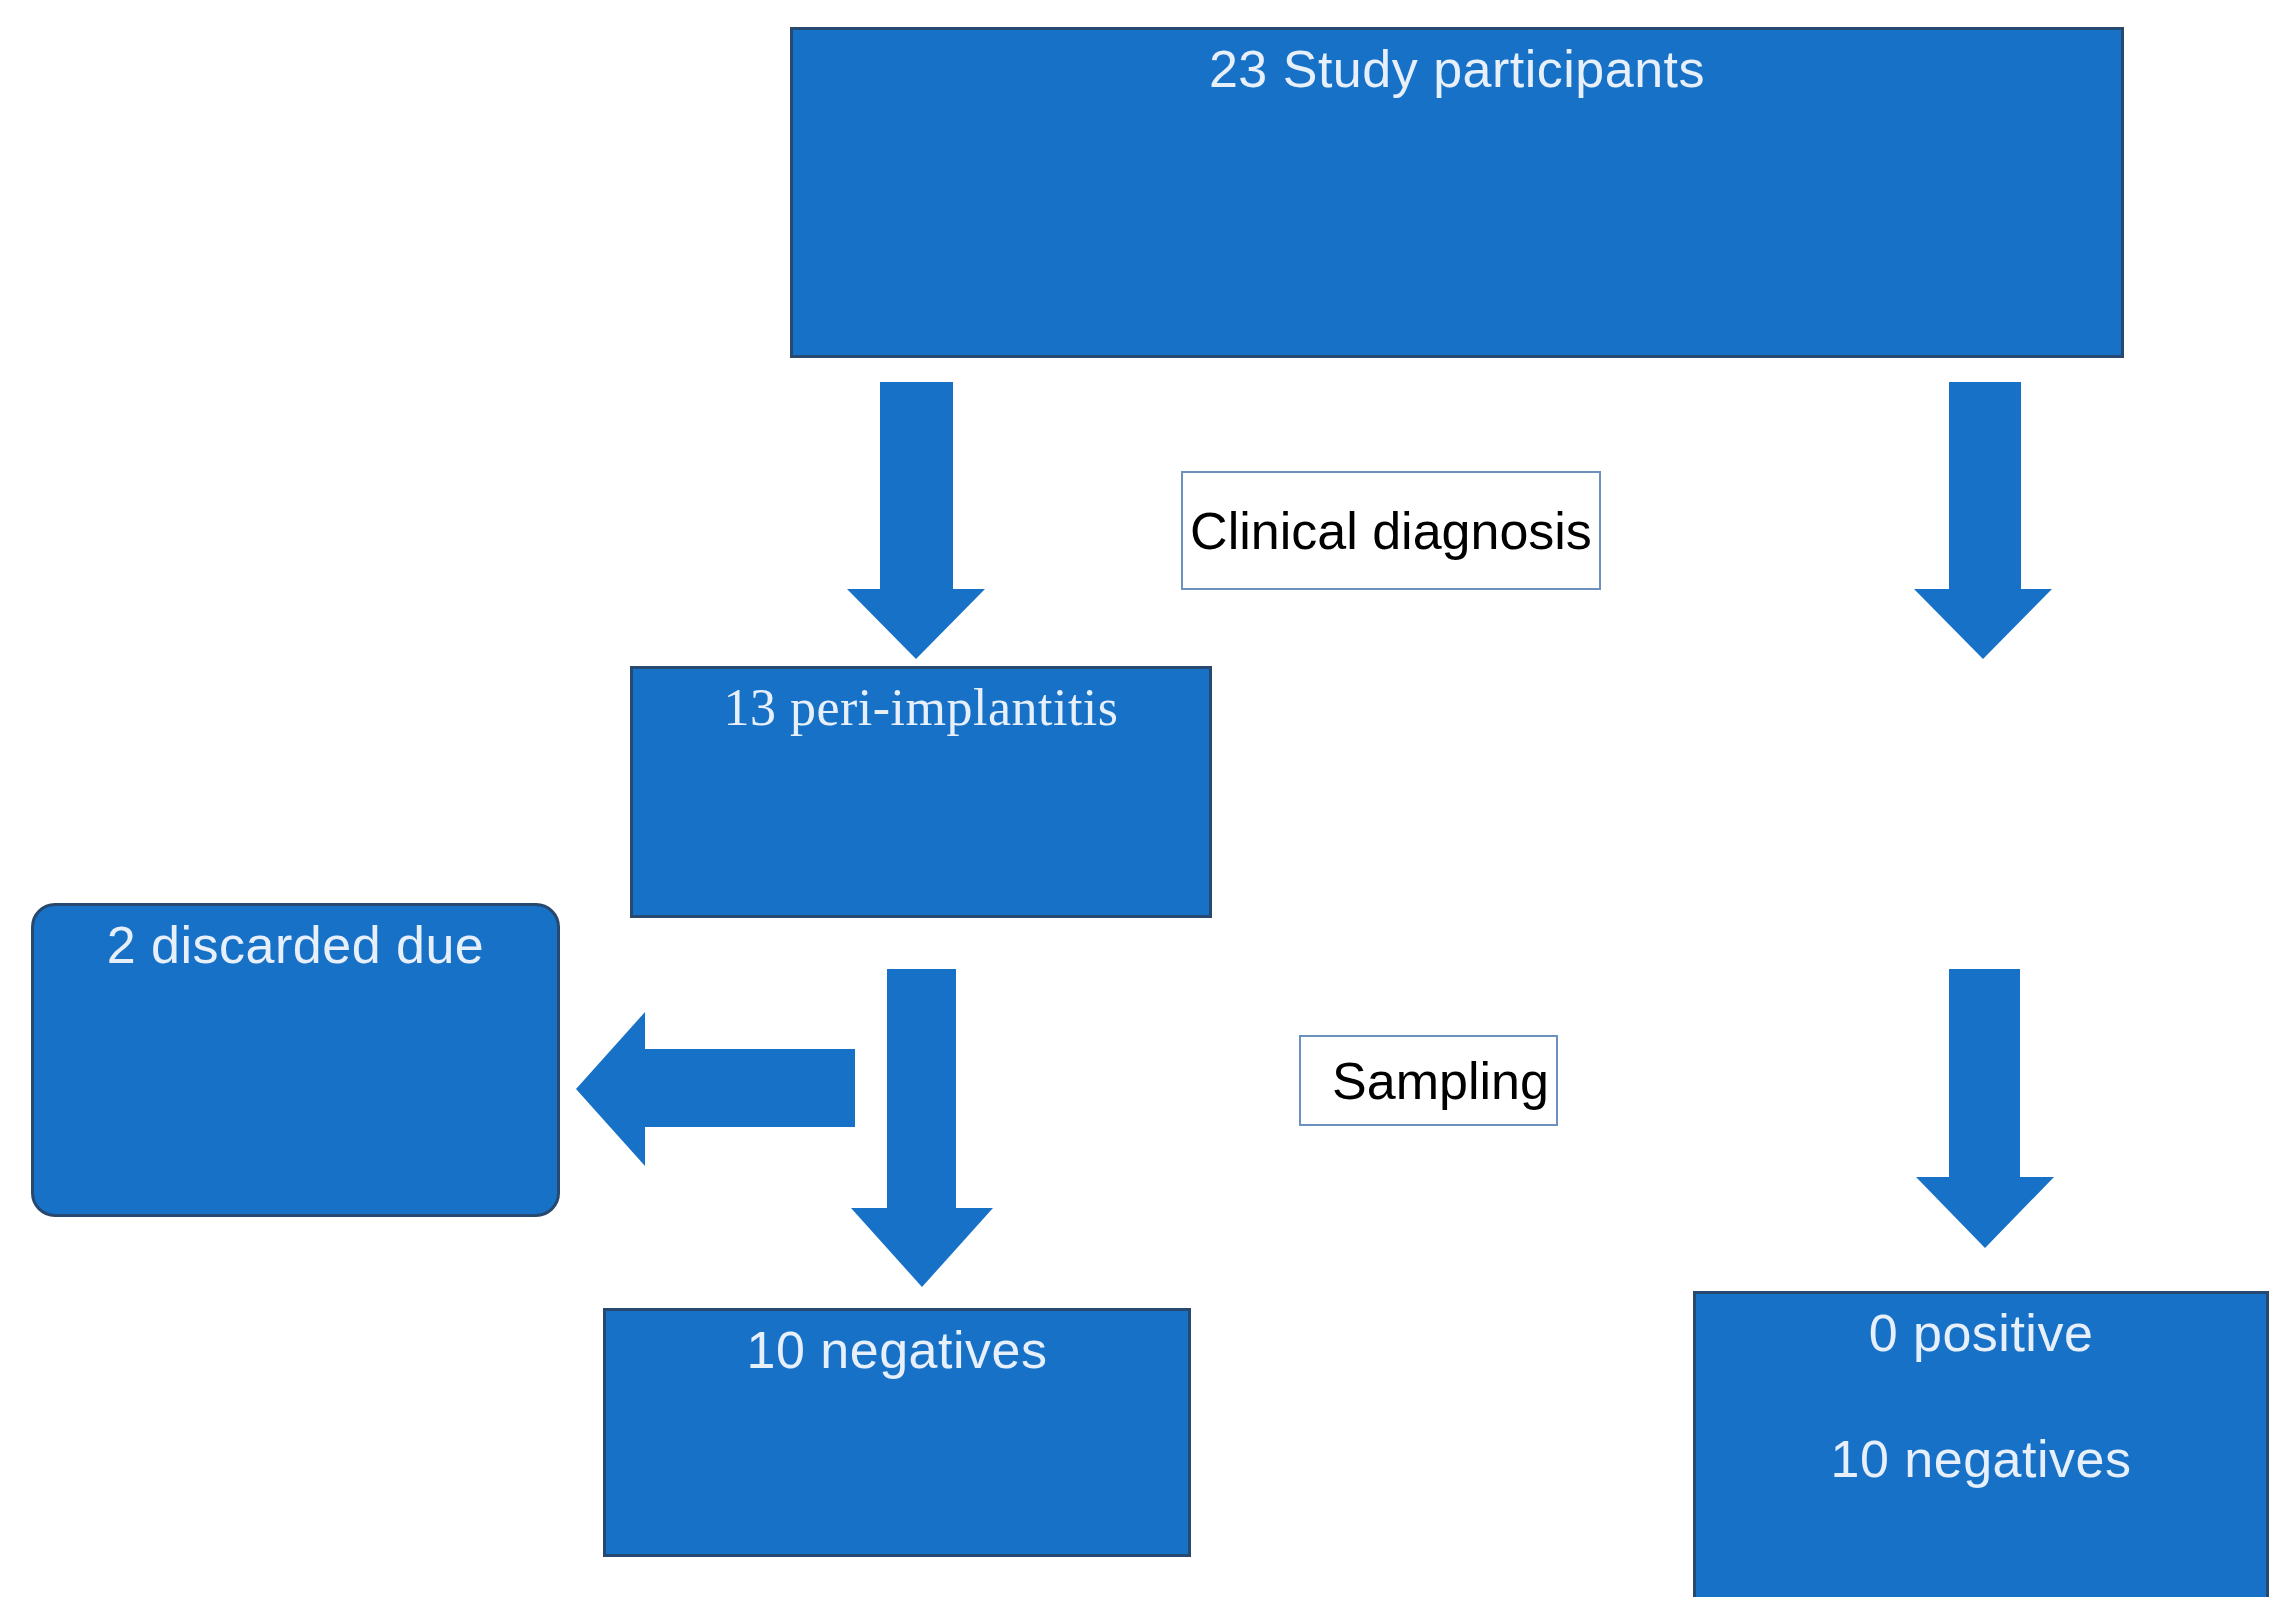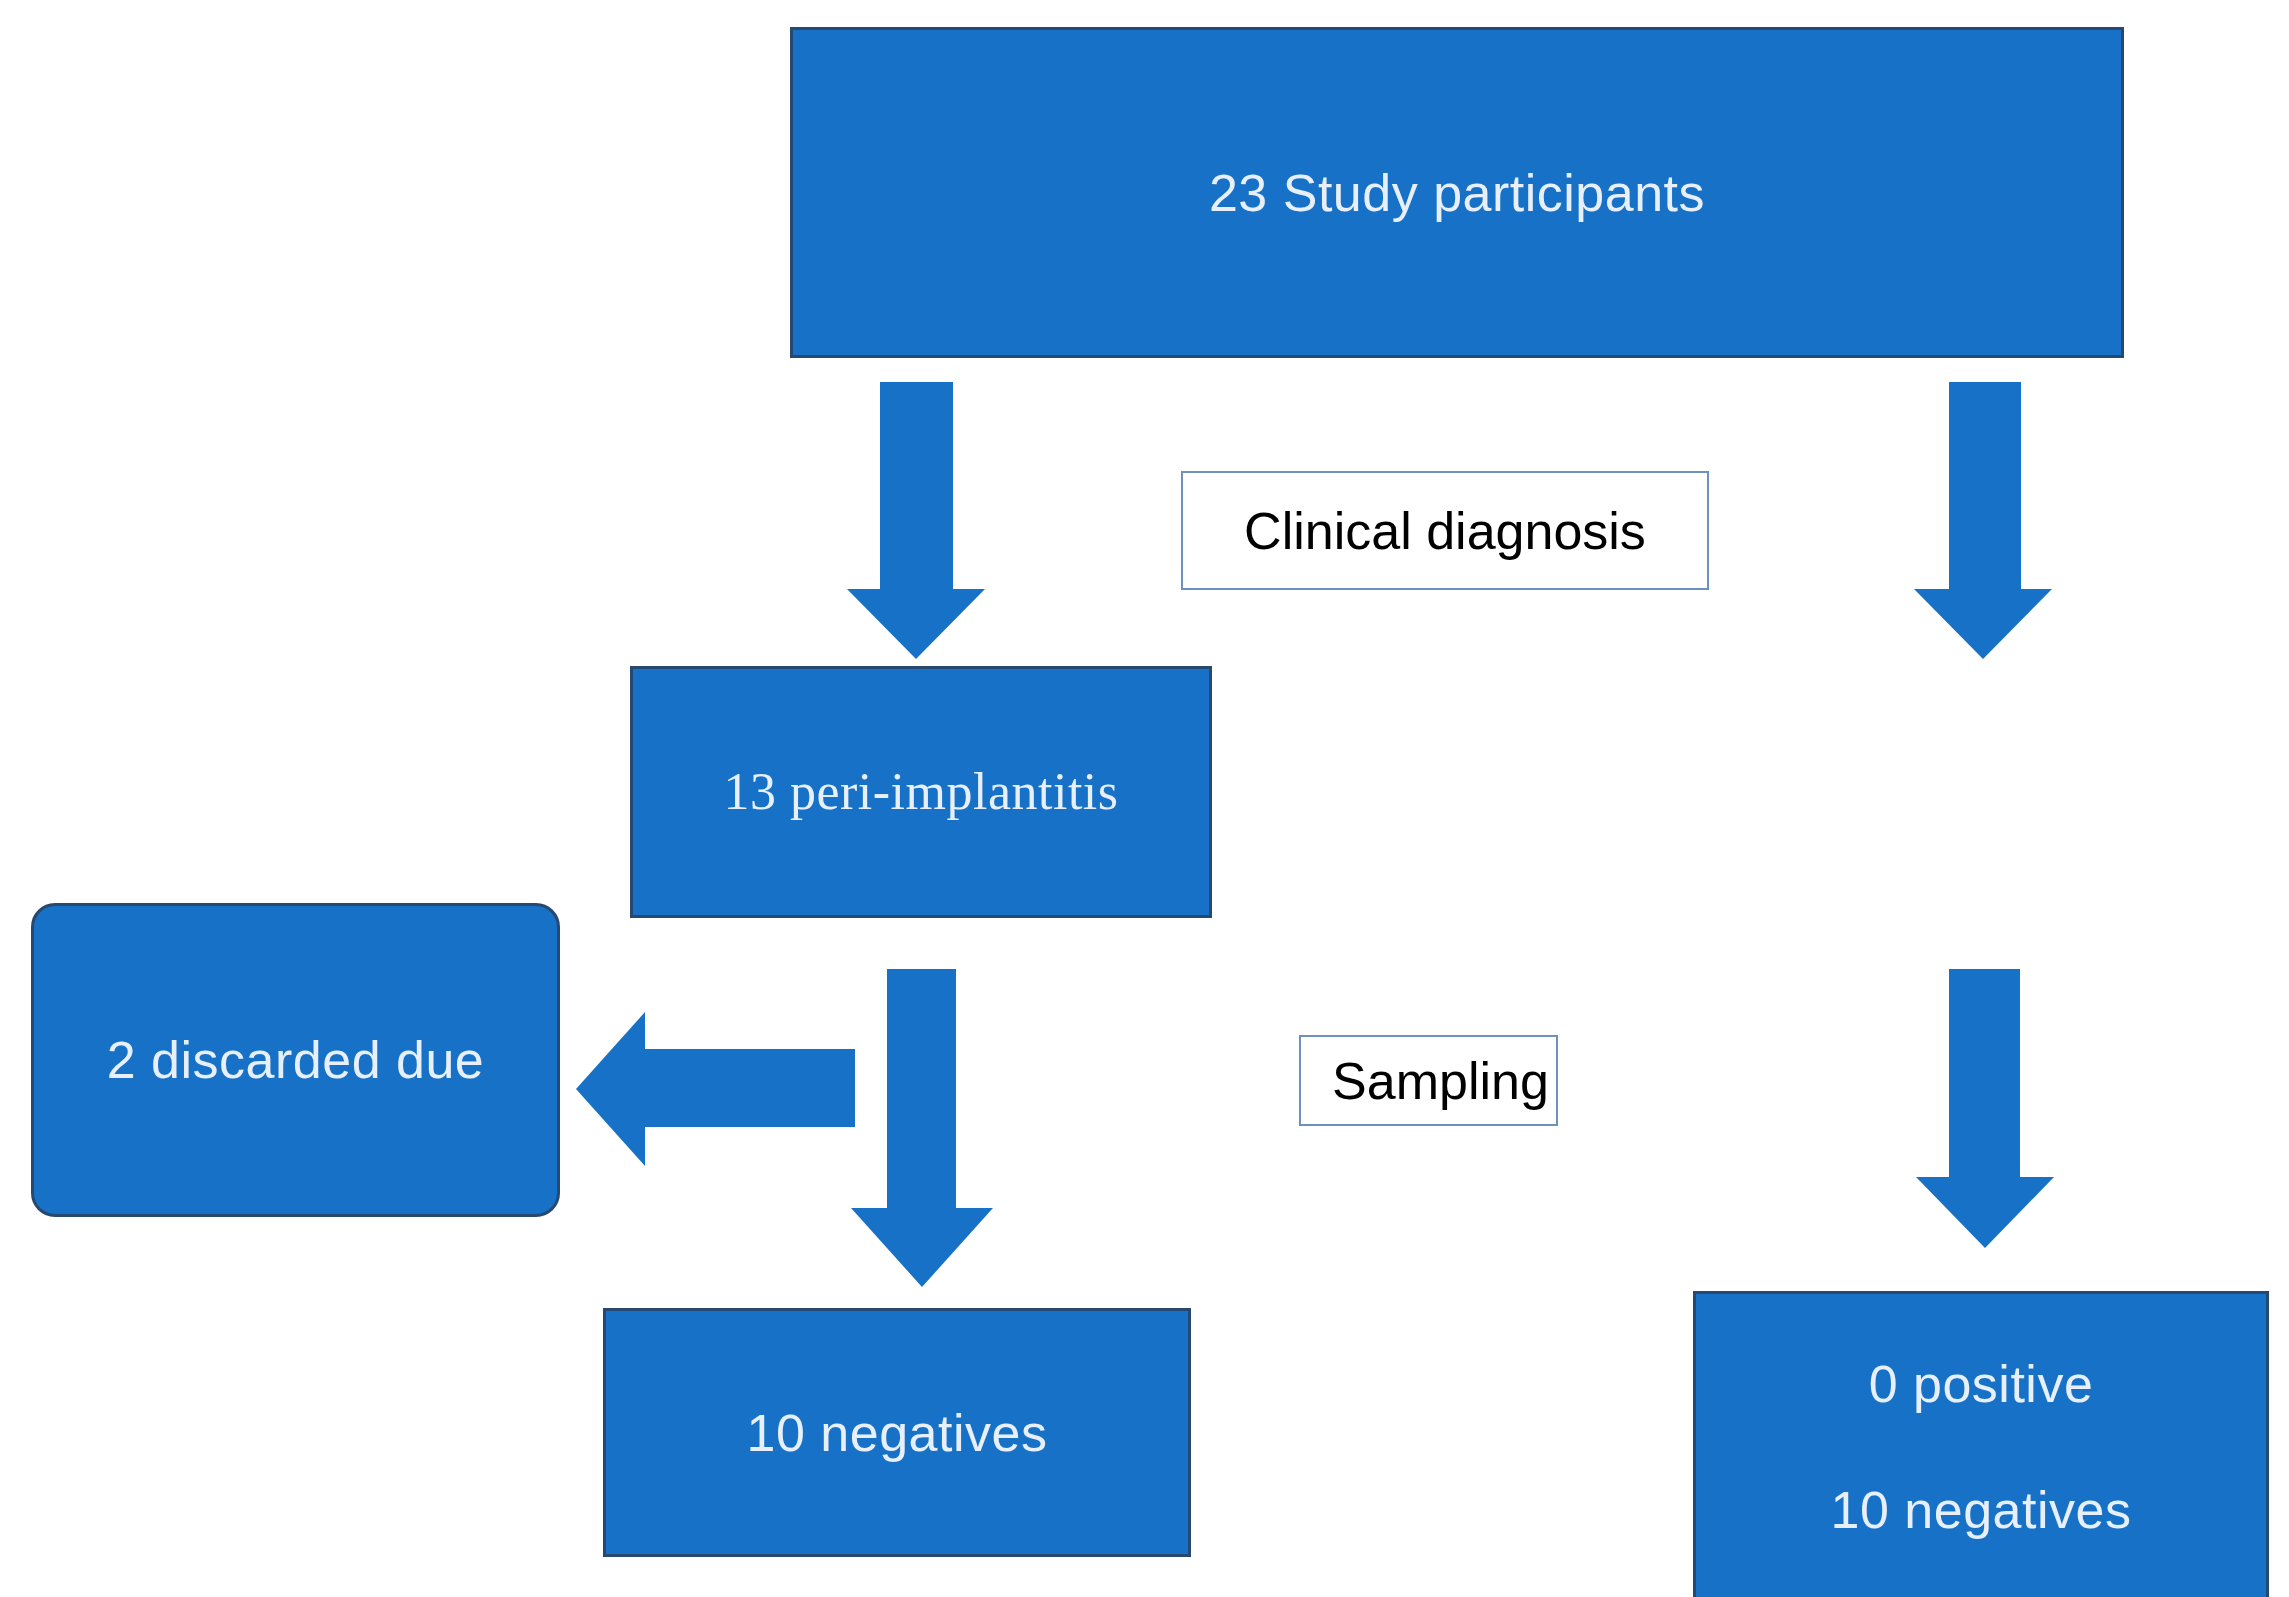--- a/index.html
+++ b/index.html
@@ -22,21 +22,21 @@
   }
   .node{
     position:absolute;
     box-sizing:border-box;
     background:var(--node-fill);
     border:3.7px solid var(--node-border);
     color:var(--node-text);
     display:flex;
     flex-direction:column;
     align-items:center;
-    justify-content:center;
+    justify-content:flex-start;
     text-align:center;
     font-size:52px;
     line-height:1.5;
     letter-spacing:0.5px;
   }
   .label-box{
     position:absolute;
     box-sizing:border-box;
     background:var(--label-fill);
     border:2.7px solid var(--label-border);
@@ -63,21 +63,21 @@
     border-left:0;
   }
   
   .n-top{left:790px;top:27.4px;width:1334px;height:331px;}
   .n-peri{left:630px;top:666px;width:582px;height:252px;font-family:Liberation Serif, serif;}
   .n-healthy{left:1693px;top:678px;width:576px;height:249px;}
   .n-discarded{left:31px;top:903px;width:529px;height:314px;border-radius:24px;}
   .n-result-left{left:603px;top:1308px;width:588px;height:249px;}
   .n-result-right{left:1693px;top:1291px;width:576px;height:312px;gap:48px;}
   
-  .l-clinical{left:1181px;top:471px;width:528px;height:119px;}
+  .l-clinical{left:1181px;top:471px;width:420px;height:119px;}
   .l-sampling{left:1299px;top:1035px;width:259px;height:91px;padding-left:24px;}
   
   .a1-shaft{left:880px;top:382px;width:73px;height:207px;}
   .a1-head{left:847px;top:589px;border-left-width:69px;border-right-width:69px;border-top-width:70px;}
   .a2-shaft{left:1949px;top:382px;width:72px;height:207px;}
   .a2-head{left:1914px;top:589px;border-left-width:69px;border-right-width:69px;border-top-width:70px;}
   .a3-shaft{left:887px;top:969px;width:69px;height:240px;}
   .a3-head{left:851px;top:1208px;border-left-width:71px;border-right-width:71px;border-top-width:79px;}
   .a4-head{left:576px;top:1012px;}
   .a4-shaft{left:645px;top:1049px;width:210px;height:78px;}

